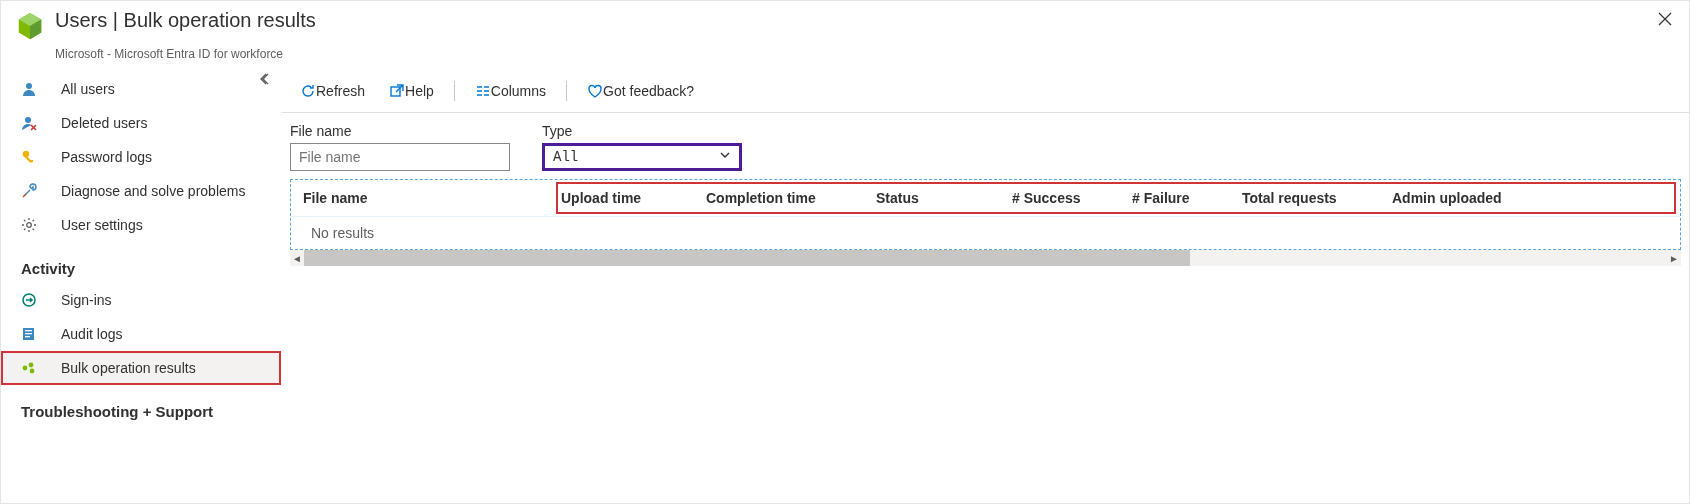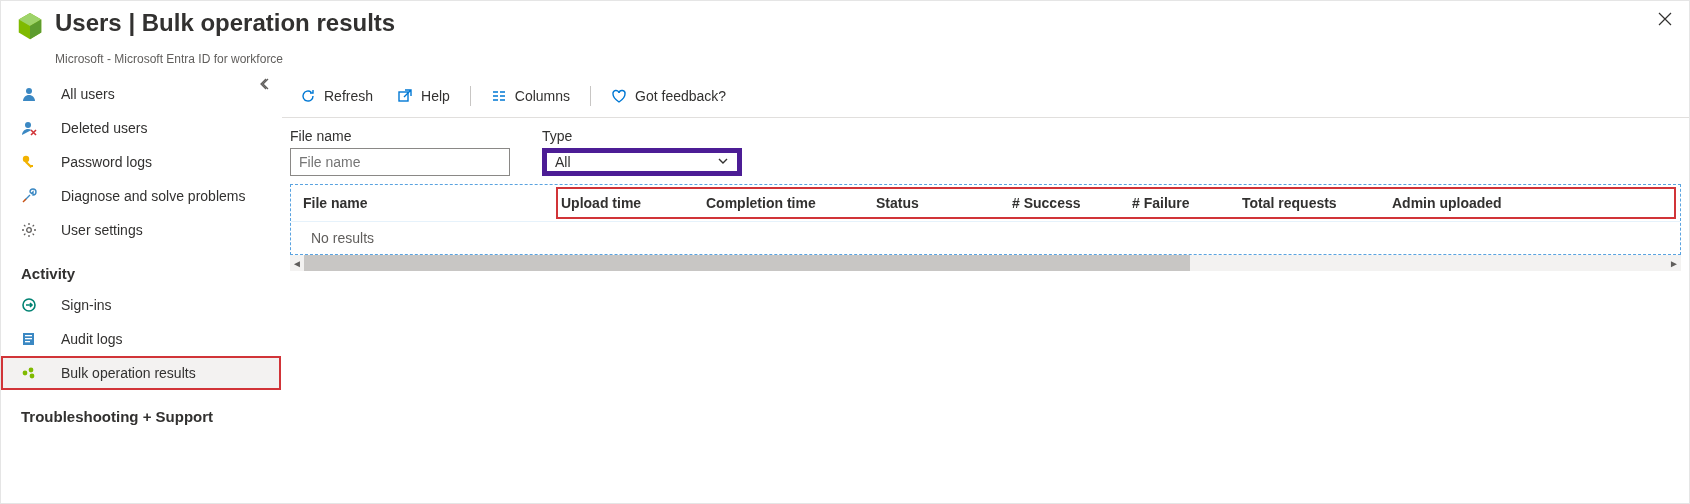--- a/index.html
+++ b/index.html
@@ -34,22 +34,22 @@
     padding: 8px 14px 4px 14px;
     position: relative;
   }
   .header-logo {
     width: 30px; height: 30px;
     margin-right: 10px;
     margin-top: 2px;
   }
   .header-titles { display:flex; flex-direction:column; }
   .header-title {
-    font-size: 24px;
-    font-weight: 700;
+    font-size: 20px;
+    font-weight: 400;
     color: #323130;
   }
   .header-subtitle {
     font-size: 12px;
     color: #605e5c;
     margin-top: 15px;
   }
   .header-close {
     position: absolute;
     right: 12px; top: 6px;
@@ -119,21 +119,21 @@
     align-items: center;
     height: 44px;
     padding: 0 8px;
     gap: 4px;
     border-bottom: 1px solid var(--border-light);
   }
   .toolbar-btn {
     display:flex; align-items:center;
     height: 32px;
     padding: 0 10px;
-    gap: 8px;
+    gap: 0;
     cursor: pointer;
     color: var(--text);
     border-radius: 2px;
     justify-content: center;
   }
   .t-icon {
     width: 16px; height: 16px;
     color: var(--azure-blue);
     display:flex; align-items:center; justify-content:center;
   }
@@ -155,24 +155,24 @@
     width: 220px;
     border: 1px solid #8a8886;
     padding: 0 8px;
     font-family: inherit;
     font-size: 14px;
     outline: none;
   }
   .filter-select {
     height: 28px;
     width: 200px;
-    border: 5px solid #4c1d95;
+    border: 3px solid #4c1d95;
     padding: 0 28px 0 8px;
     background: #fff;
-    font-family: Liberation Sans, sans-serif;
+    font-family: Liberation Mono, monospace;
     font-size: 14px;
     position: relative;
     display:flex; align-items:center;
     cursor: pointer;
     text-align: center;
   }
   .filter-select .chev {
     position:absolute; right:8px; top:50%; transform:translateY(-50%);
     color: #323130;
   }

